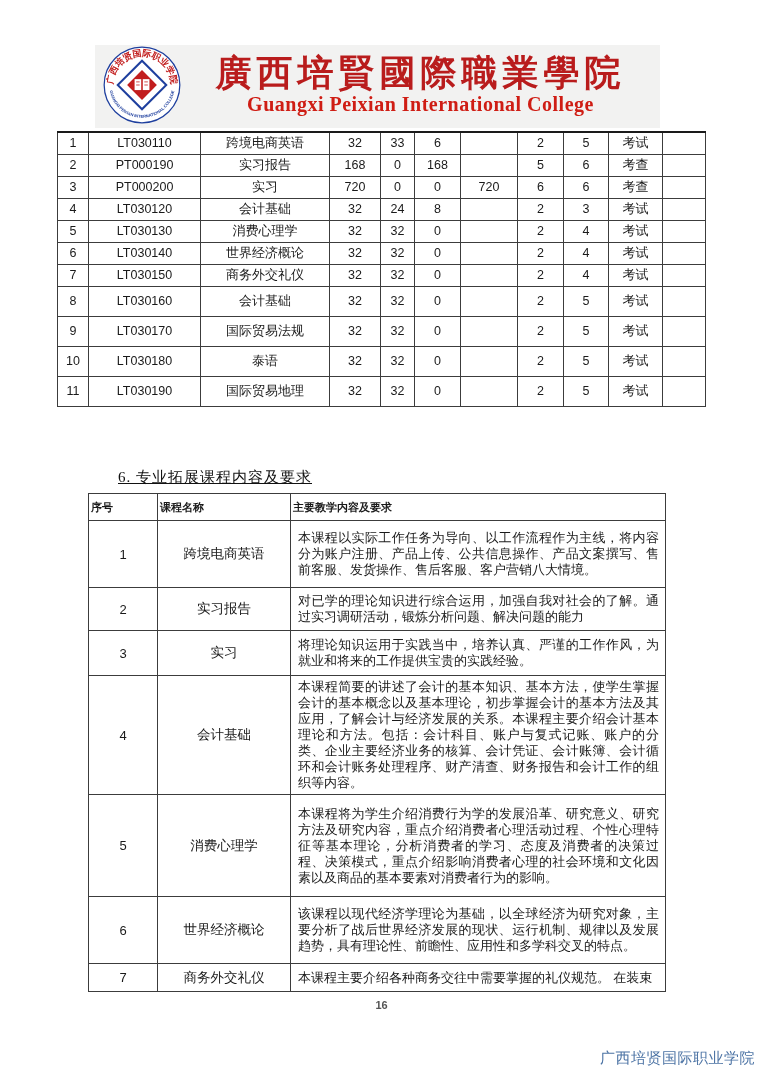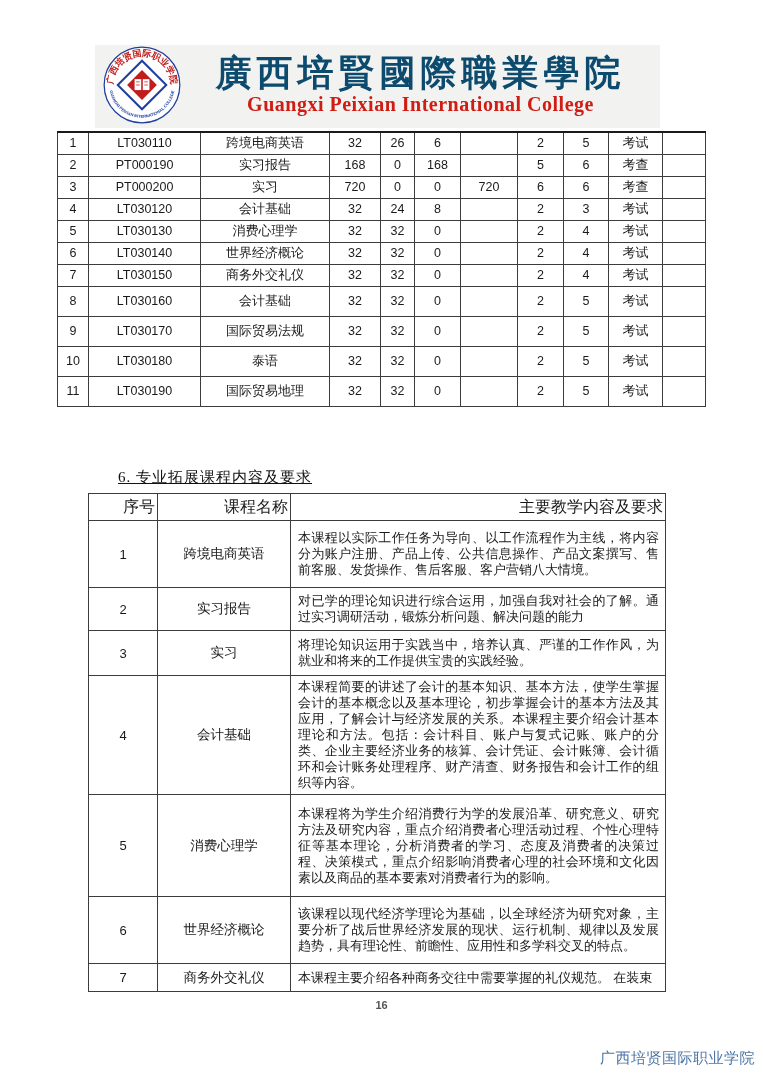--- a/index.html
+++ b/index.html
@@ -9,21 +9,21 @@
   }
   
   .header-band{
     position:absolute;left:95px;top:45px;width:565px;height:83px;
     background:#f2f2f1;display:flex;align-items:center;
   }
   .seal{flex:0 0 auto;margin-left:8px;}
   .title-block{flex:1 1 auto;text-align:center;margin-top:-2px;}
   .title-zh{
     font-size:36px;font-weight:bold;letter-spacing:5px;line-height:1.05;
-    color:#0c4a6e;font-family:"Liberation Serif",serif;white-space:nowrap;
+    color:#b91c1c;font-family:"Liberation Serif",serif;white-space:nowrap;
   }
   .title-en{
     font-size:20px;font-weight:bold;color:#cf1d14;letter-spacing:0.5px;
     font-family:"Liberation Serif",serif;margin-top:1px;white-space:nowrap;
   }
   
   .t1{
     position:absolute;left:57px;top:131px;width:648px;
     border-collapse:collapse;table-layout:fixed;
     border:1.5px solid #2d2d2d;border-top:2.5px solid #1a1a1a;
@@ -39,22 +39,22 @@
     letter-spacing:1px;
     text-decoration:underline;
   }
   
   .t2{
     position:absolute;left:88px;top:493px;width:577px;
     border-collapse:collapse;table-layout:fixed;
     border:1.2px solid #2d2d2d;
   }
   .t2 th{
-    border:1px solid #3c3c3c;font-size:16px;font-weight:normal;
-    text-align:right;vertical-align:middle;padding:2px;
+    border:1px solid #3c3c3c;font-size:11px;font-weight:bold;
+    text-align:left;vertical-align:middle;padding:2px;
   }
   .t2 td{
     border:1px solid #3c3c3c;font-size:13px;vertical-align:middle;padding:2px 4px;
   }
   .t2 td.c-seq,.t2 td.c-name{text-align:center;font-family:"Liberation Sans",sans-serif;}
   .t2 td.c-name{font-family:"Liberation Serif",serif;font-size:13.5px;}
   .t2 td.c-content{
     text-align:left;line-height:16px;padding:3px 6px 3px 7px;
     text-align:justify;
   }
@@ -118,21 +118,21 @@
         <col style="width:45px">
       <col style="width:54px">
         <col style="width:43px">
     </colgroup>
     <tbody>
         <tr style="height: 22px;">
           <td class="num">1</td>
           <td class="num">LT030110</td>
           <td>跨境电商英语</td>
           <td class="num">32</td>
-          <td class="num">26</td>
+          <td class="num">33</td>
           <td class="num">6</td>
           <td class="num"></td>
           <td class="num">2</td>
           <td class="num">5</td>
           <td>考试</td>
           <td></td>
         </tr>
         <tr style="height: 22px;">
           <td class="num">2</td>
           <td class="num">PT000190</td>

